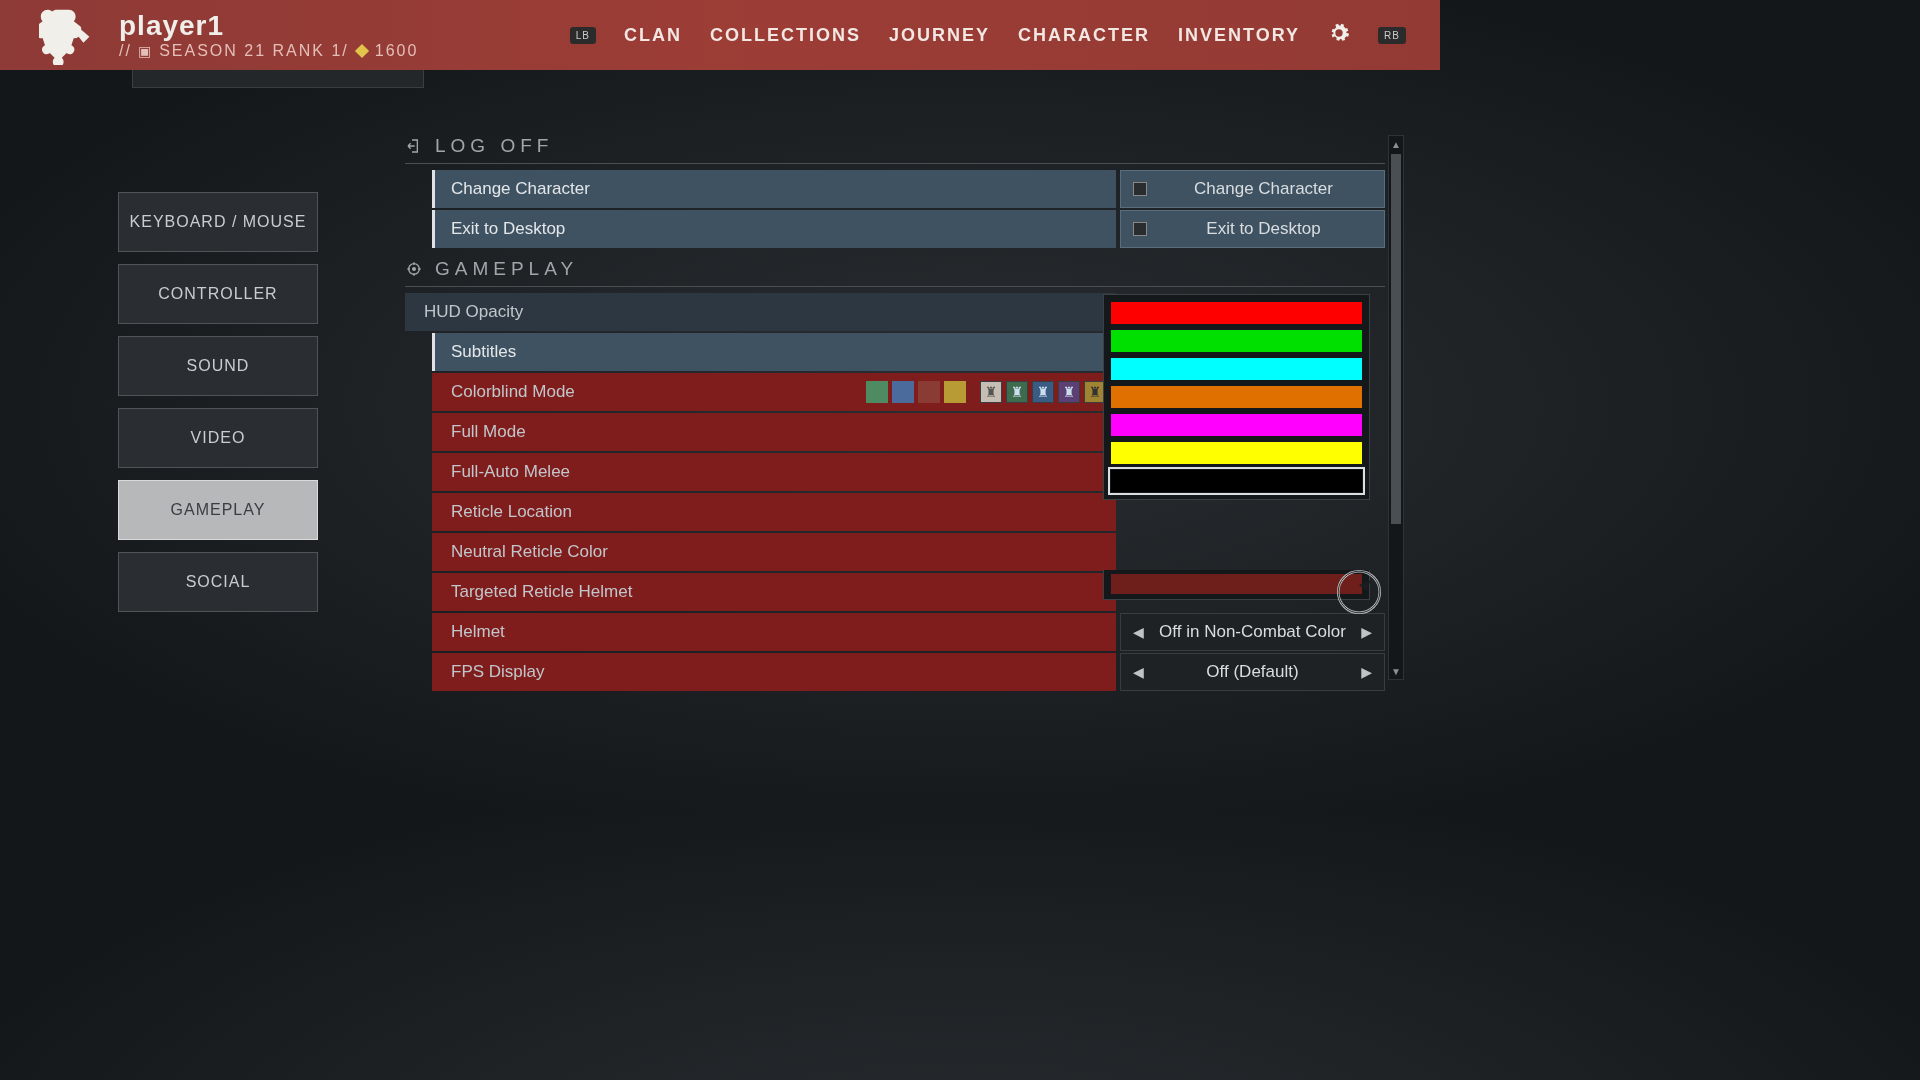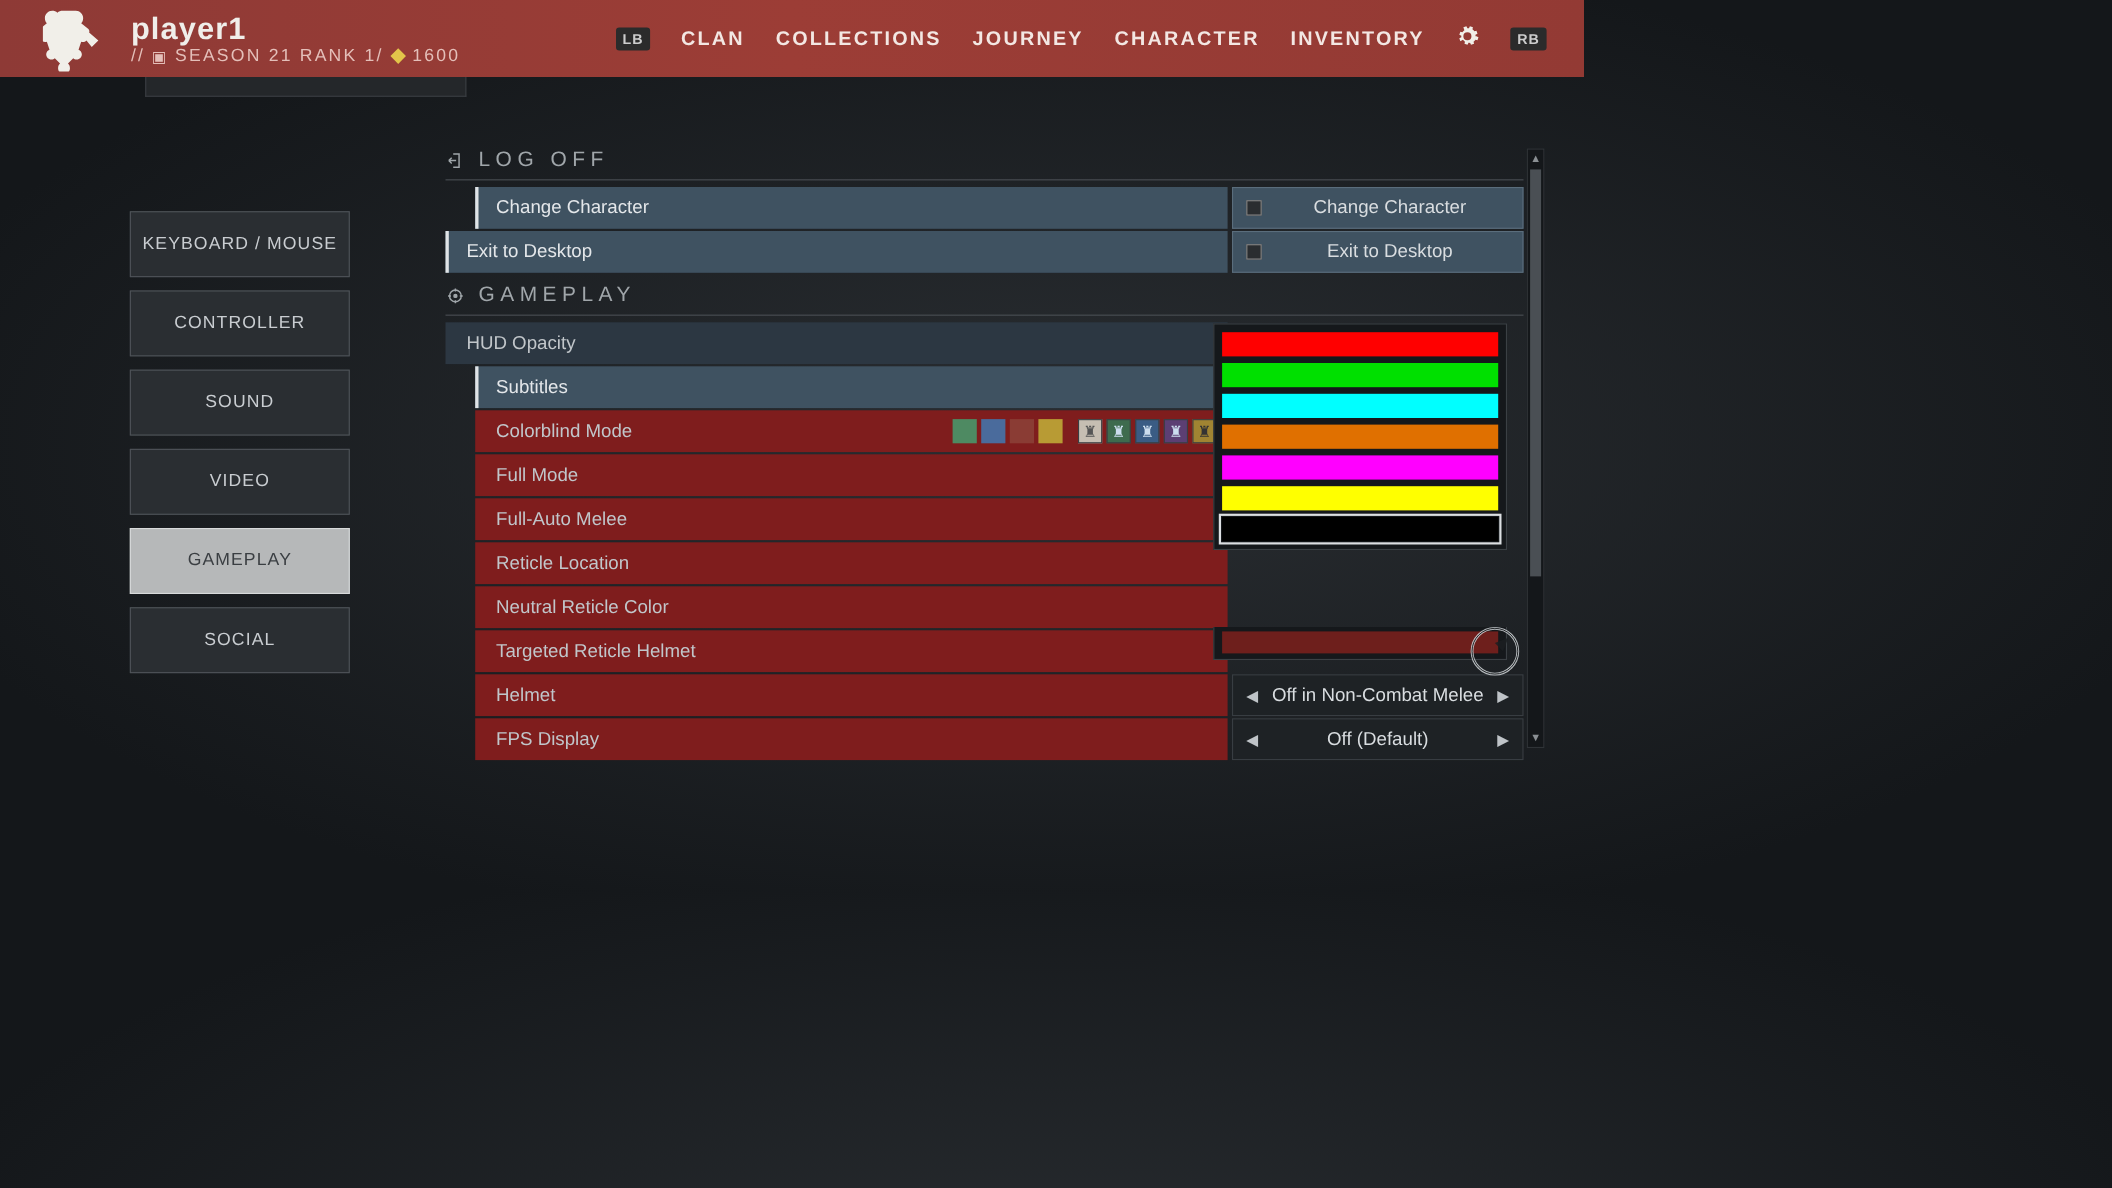--- a/index.html
+++ b/index.html
@@ -31,21 +31,21 @@
   .player-sub { font-size: 16px; letter-spacing: 2px; color: #e4bfb9; display: flex; align-items: center; gap: 6px; }
   .player-sub .diamond { width:10px; height:10px; background:#e2c44a; transform:rotate(45deg); display:inline-block; margin:0 2px;}
   .top-nav {
     margin-left: auto;
     display: flex; align-items: center; gap: 28px;
     font-size: 18px; letter-spacing: 2px; font-weight: 600;
     color: #f3e7e3;
   }
   .top-nav .nav-item { cursor: pointer; }
   .bumper {
-    font-size: 13px; font-weight: 700; background: #2b2b2b; color:#ccc;
+    font-size: 10px; font-weight: 400; background: #2b2b2b; color:#ccc;
     padding: 3px 6px; border-radius: 3px; letter-spacing: 1px;
   }
   .gear-icon { width:22px; height:22px; }
   .searchbar-remnant {
     position:absolute; left:132px; top:70px; width:292px; height:18px;
     background:#24272a; border:1px solid #3a3e42; border-top:none;
   }
 
   
   .sidebar {
@@ -180,21 +180,21 @@
   </div>
 
   <div class="row" style="margin-left:27px;">
     <div class="row-left blue">Change Character</div>
     <div class="row-right blue">
       <span class="right-icon-small"></span>
       <span class="label-center">Change Character</span>
       <span></span>
     </div>
   </div>
-  <div class="row" style="">
+  <div class="row" style="margin-left:27px;">
     <div class="row-left blue">Exit to Desktop</div>
     <div class="row-right blue">
       <span class="right-icon-small"></span>
       <span class="label-center">Exit to Desktop</span>
       <span></span>
     </div>
   </div>
 
   <div class="section-header" style="margin-top:10px;">
     <span class="sh-icon">
@@ -264,21 +264,21 @@
     </div>
   <div class="row" style="margin-left:27px;">
       <div class="row-left">Targeted Reticle Helmet</div>
       <div class="row-right" style="visibility:hidden;"></div>
     </div>
 
   <div class="row" style="margin-left:27px;">
     <div class="row-left">Helmet</div>
     <div class="row-right">
       <span class="left-arrow">◀</span>
-      <span class="label-center">Off in Non-Combat Melee</span>
+      <span class="label-center">Off in Non-Combat Color</span>
       <span class="right-arrow">▶</span>
     </div>
   </div>
   <div class="row" style="margin-left:27px;">
     <div class="row-left">FPS Display</div>
     <div class="row-right">
       <span class="left-arrow">◀</span>
       <span class="label-center">Off (Default)</span>
       <span class="right-arrow">▶</span>
     </div>

